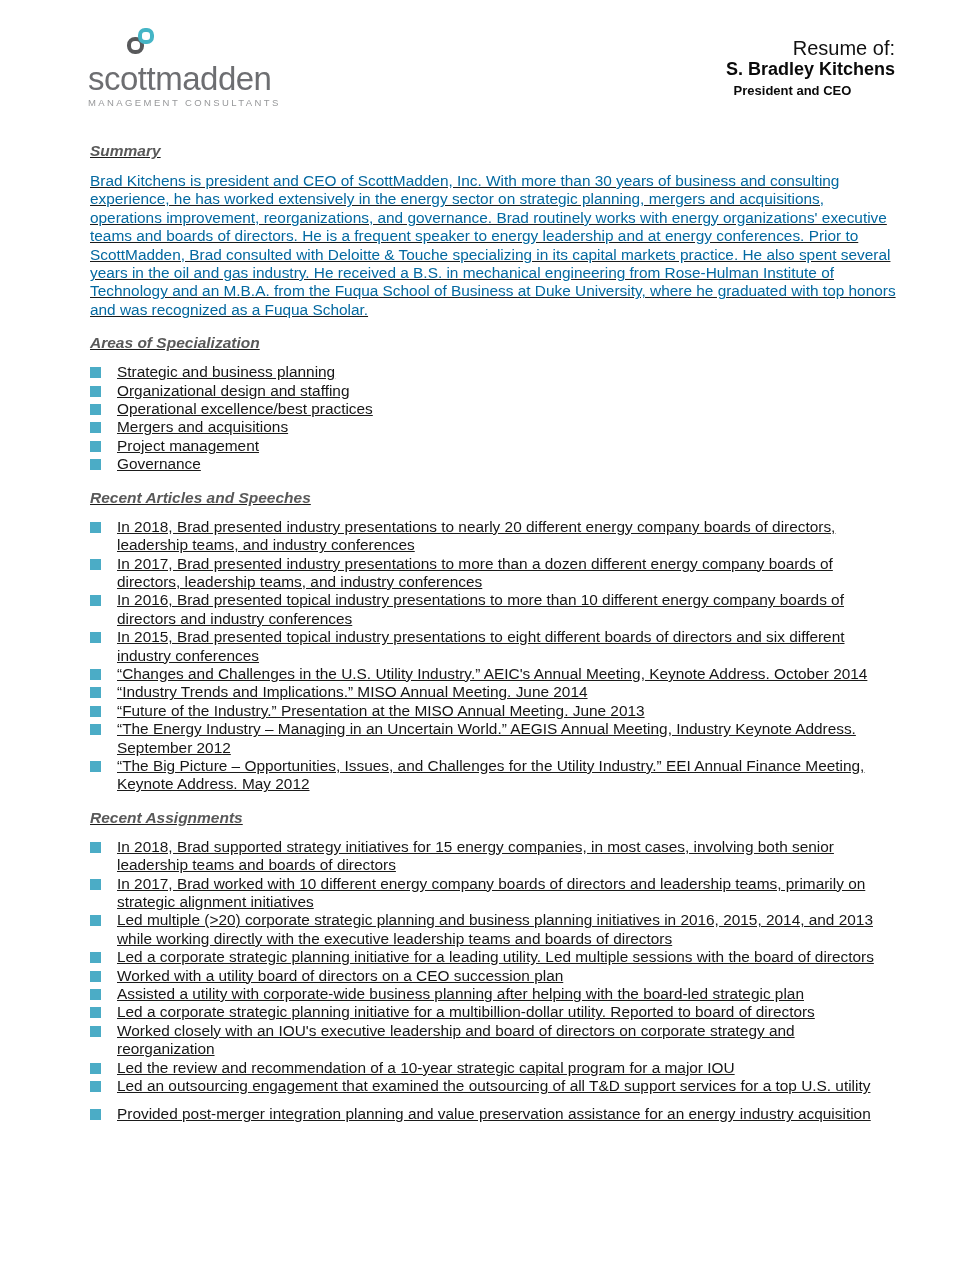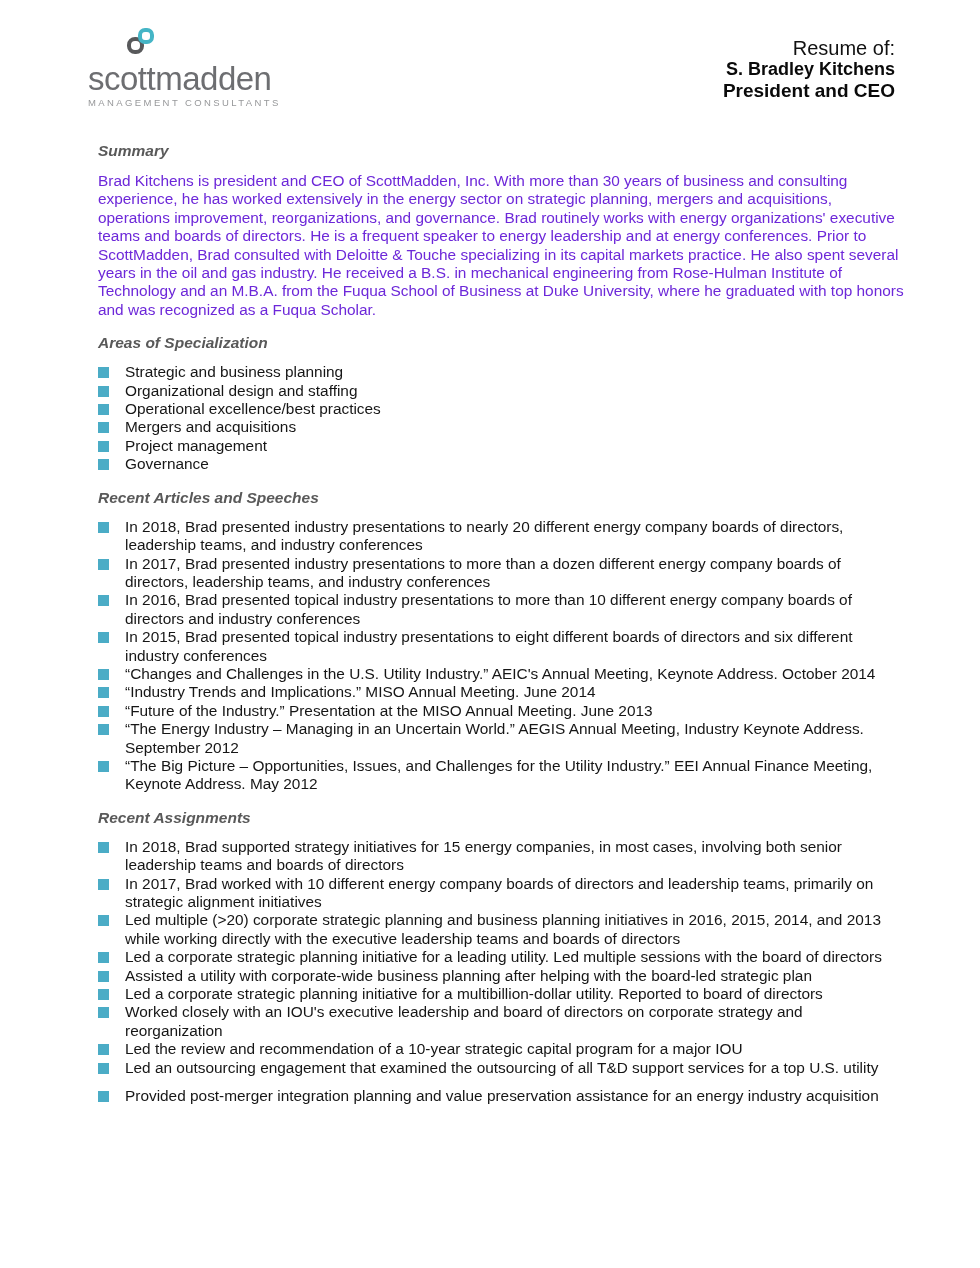--- a/index.html
+++ b/index.html
@@ -44,42 +44,43 @@
     text-align: left;
     font-size: 9.5px;
     letter-spacing: 2.4px;
     color: #97989A;
     white-space: nowrap;
   }
 
   .resume-block { position: absolute; right: 85px; top: 38px; text-align: right; }
   .resume-of   { font-size: 20px; line-height: 20px; color: #111; }
   .resume-name { font-size: 18px; line-height: 22px; font-weight: bold; color: #0a0a0a; margin-left: 36px; }
-  .resume-title{ font-size: 19px; line-height: 21px; font-weight: bold; color: #0a0a0a; }
+  .resume-title{ font-size: 13px; line-height: 21px; font-weight: bold; color: #0a0a0a; text-align: center; }
 
   
   .content {
     position: absolute;
-    left: 98px; top: 141px;
+    left: 90px; top: 141px;
     width: 806px;
+    text-decoration: underline;
   }
   .section-heading {
     font-size: 15.5px;
     line-height: 19px;
     font-weight: bold;
     font-style: italic;
     color: var(--heading, #595959);
     margin: 14px 0 11px 0;
   }
   .section-heading:first-child { margin-top: 0; }
   .body-paragraph {
     margin: 12px 0 0 0;
     font-size: 15.4px;
     line-height: 18.4px;
-    color: #6d28d9;
+    color: #0369a1;
   }
   .bullet-list {
     list-style: none;
     margin: 0; padding: 0;
   }
   .bullet-item {
     position: relative;
     padding-left: 27px;
     font-size: 15.4px;
     line-height: 18.4px;
@@ -139,20 +140,21 @@
         <li class="bullet-item"><span class="bullet-sq"></span><span class="bullet-text">“Future of the Industry.” Presentation at the MISO Annual Meeting. June 2013</span></li>
         <li class="bullet-item"><span class="bullet-sq"></span><span class="bullet-text">“The Energy Industry – Managing in an Uncertain World.” AEGIS Annual Meeting, Industry Keynote Address. September 2012</span></li>
         <li class="bullet-item"><span class="bullet-sq"></span><span class="bullet-text">“The Big Picture – Opportunities, Issues, and Challenges for the Utility Industry.” EEI Annual Finance Meeting, Keynote Address. May 2012</span></li>
       </ul>
       <h2 class="section-heading">Recent Assignments</h2>
       <ul class="bullet-list sec-3">
         <li class="bullet-item"><span class="bullet-sq"></span><span class="bullet-text">In 2018, Brad supported strategy initiatives for 15 energy companies, in most cases, involving both senior leadership teams and boards of directors</span></li>
         <li class="bullet-item"><span class="bullet-sq"></span><span class="bullet-text">In 2017, Brad worked with 10 different energy company boards of directors and leadership teams, primarily on strategic alignment initiatives</span></li>
         <li class="bullet-item"><span class="bullet-sq"></span><span class="bullet-text">Led multiple (&gt;20) corporate strategic planning and business planning initiatives in 2016, 2015, 2014, and 2013 while working directly with the executive leadership teams and boards of directors</span></li>
         <li class="bullet-item"><span class="bullet-sq"></span><span class="bullet-text">Led a corporate strategic planning initiative for a leading utility. Led multiple sessions with the board of directors</span></li>
+        <li class="bullet-item"><span class="bullet-sq"></span><span class="bullet-text">Worked with a utility board of directors on a CEO succession plan</span></li>
         <li class="bullet-item"><span class="bullet-sq"></span><span class="bullet-text">Assisted a utility with corporate-wide business planning after helping with the board-led strategic plan</span></li>
         <li class="bullet-item"><span class="bullet-sq"></span><span class="bullet-text">Led a corporate strategic planning initiative for a multibillion-dollar utility. Reported to board of directors</span></li>
         <li class="bullet-item"><span class="bullet-sq"></span><span class="bullet-text">Worked closely with an IOU's executive leadership and board of directors on corporate strategy and reorganization</span></li>
         <li class="bullet-item"><span class="bullet-sq"></span><span class="bullet-text">Led the review and recommendation of a 10-year strategic capital program for a major IOU</span></li>
         <li class="bullet-item"><span class="bullet-sq"></span><span class="bullet-text">Led an outsourcing engagement that examined the outsourcing of all T&amp;D support services for a top U.S. utility</span></li>
         <li class="bullet-item"><span class="bullet-sq"></span><span class="bullet-text">Provided post-merger integration planning and value preservation assistance for an energy industry acquisition</span></li>
       </ul>
     </main>
 
 </div>

